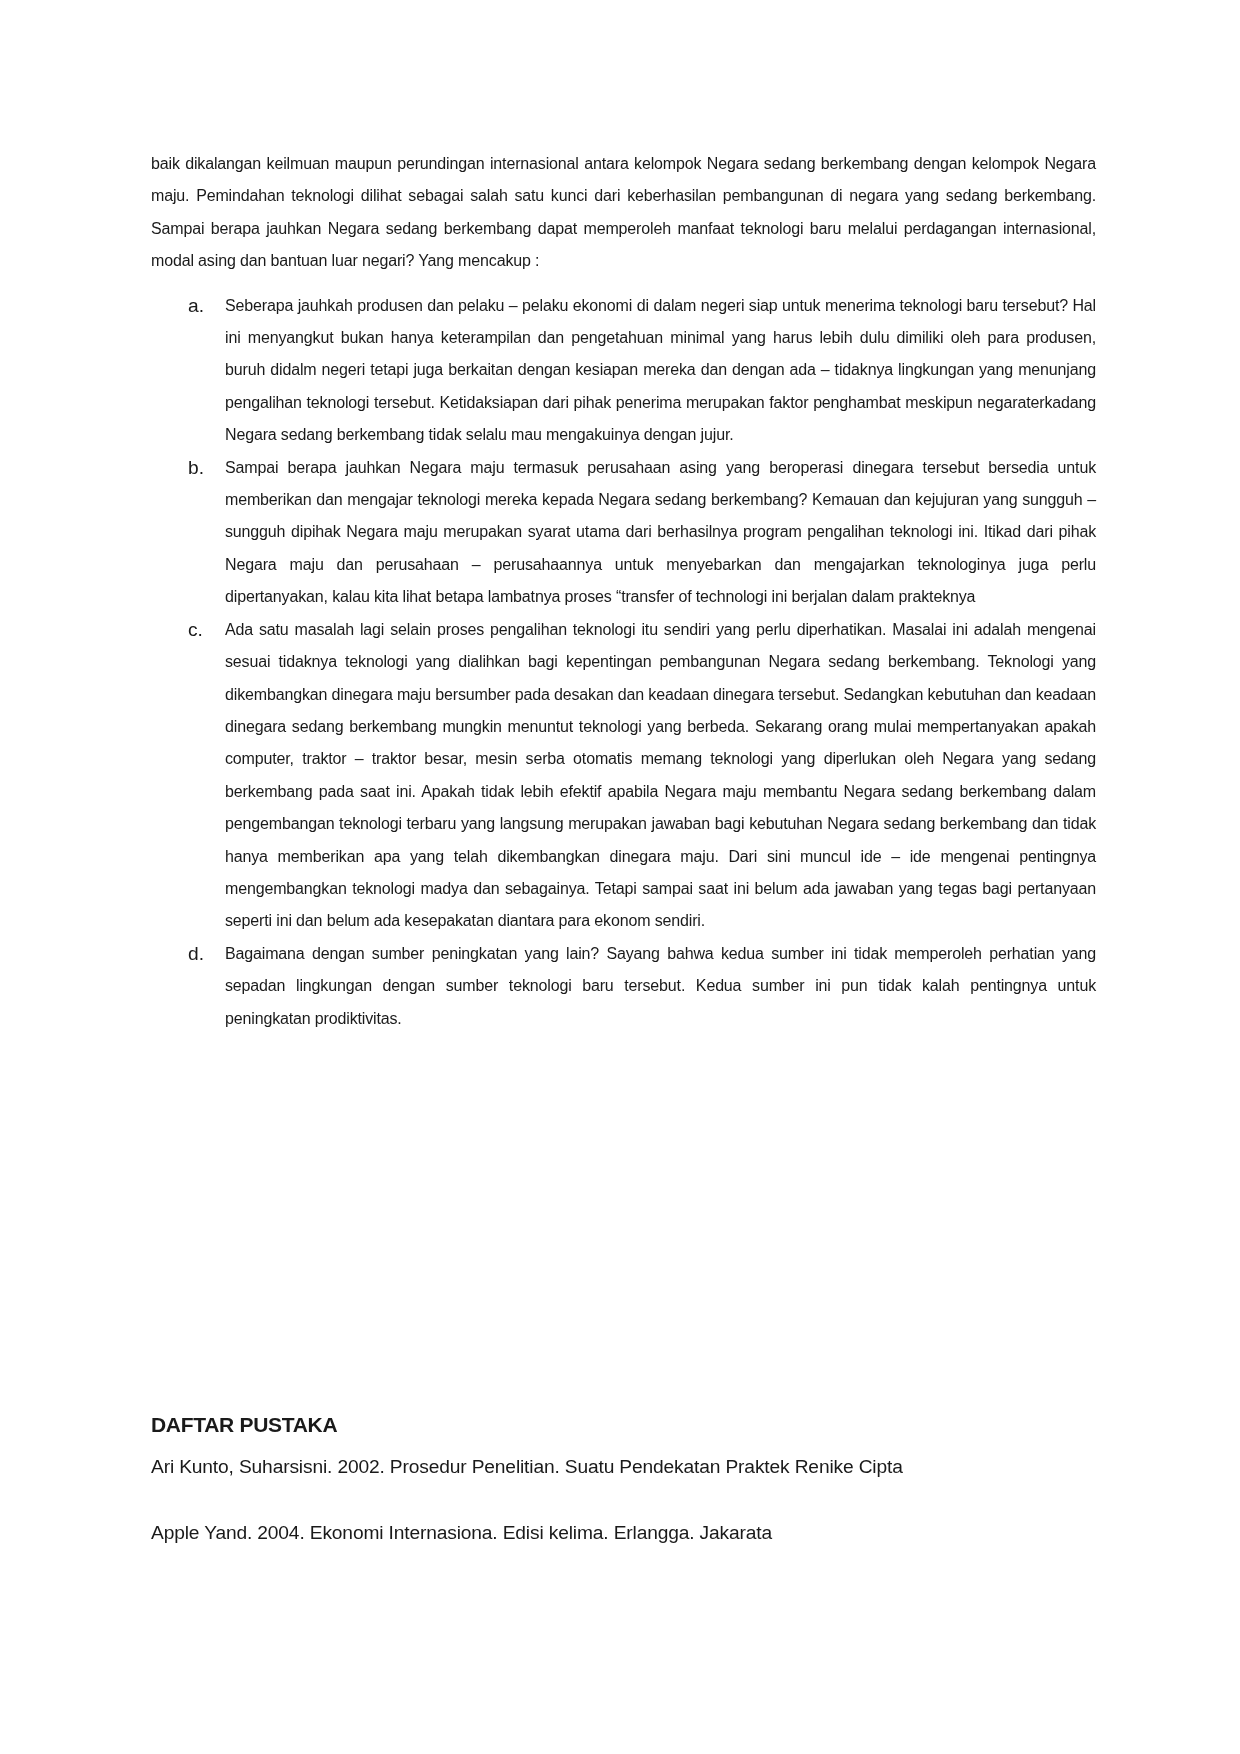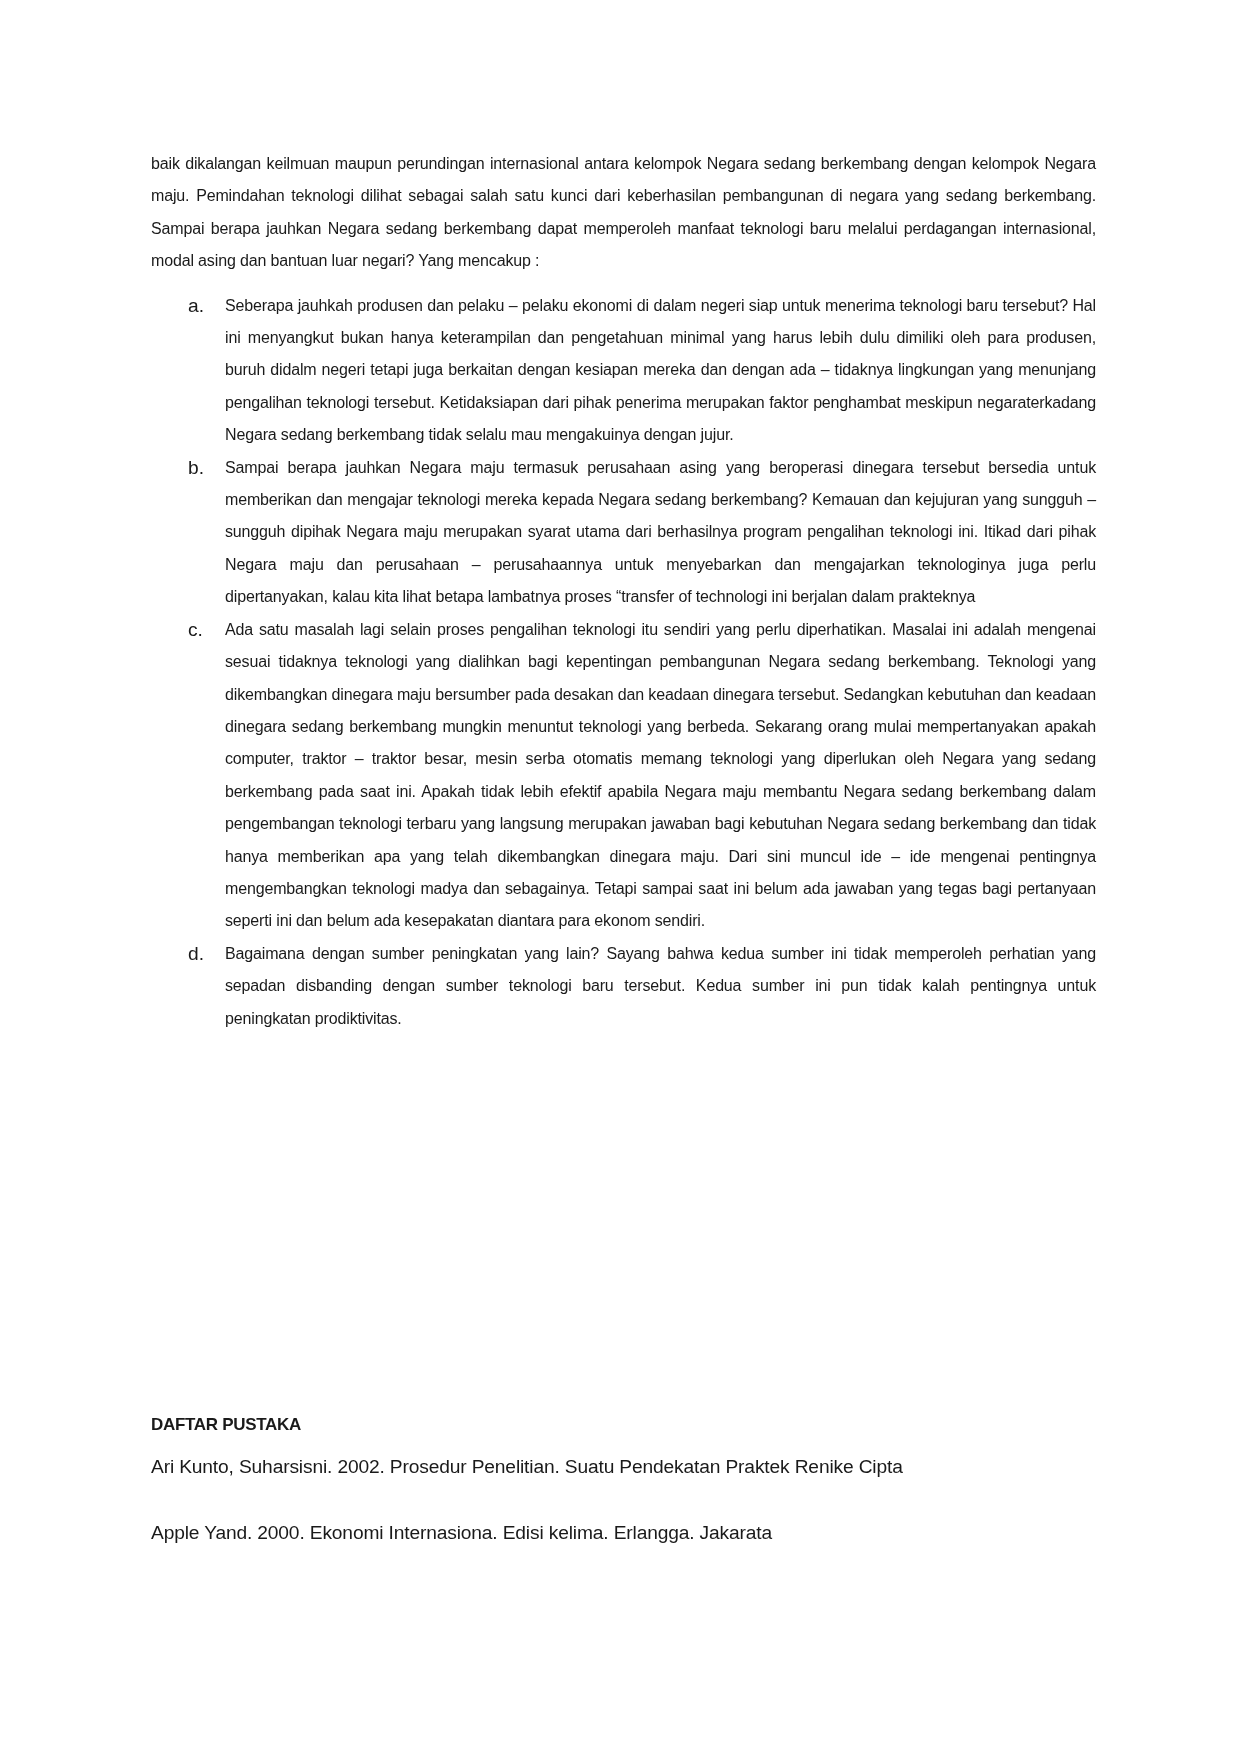--- a/index.html
+++ b/index.html
@@ -3,21 +3,21 @@
 <meta charset="utf-8">
 <style>
   html, body { margin: 0; padding: 0; background: #ffffff; }
   body { width: 1240px; height: 1754px; position: relative; overflow: hidden;
          font-family: "Liberation Sans", sans-serif; color: #1a1a1a; }
   .page { position: absolute; left: 151px; top: 148px; width: 945px; }
   .para { font-size: 16px; line-height: 32.4px; text-align: justify; margin: 0; letter-spacing: -0.15px; }
   .list { margin: 12px 0 0 0; padding: 0; list-style: none; }
   .li { position: relative; padding-left: 74px; }
   .marker { position: absolute; left: 37px; top: 0; font-size: 19.2px; line-height: 32.4px; }
-  .heading { position: absolute; left: 151px; top: 1410px; font-size: 17px; font-weight: bold; line-height: 30px; margin: 0; letter-spacing: -0.3px; }
+  .heading { position: absolute; left: 151px; top: 1410px; font-size: 21px; font-weight: bold; line-height: 30px; margin: 0; letter-spacing: -0.3px; }
   .ref { position: absolute; left: 151px; font-size: 19.2px; line-height: 30px; margin: 0; letter-spacing: -0.15px; }
   .ref1 { top: 1452px; }
   .ref2 { top: 1518px; }
 </style>
 </head>
 <body>
 
 <div class="page">
   <p class="para">baik dikalangan keilmuan maupun perundingan internasional antara kelompok Negara sedang berkembang dengan kelompok Negara maju. Pemindahan teknologi dilihat sebagai salah satu kunci dari keberhasilan pembangunan di negara yang sedang berkembang. Sampai berapa jauhkan Negara sedang berkembang dapat memperoleh manfaat teknologi baru melalui perdagangan internasional, modal asing dan bantuan luar negari? Yang mencakup :</p>
   <div class="list">
@@ -28,20 +28,20 @@
     <div class="li">
       <span class="marker">b.</span>
       <p class="para">Sampai berapa jauhkan Negara maju termasuk perusahaan asing yang beroperasi dinegara tersebut bersedia untuk memberikan dan mengajar teknologi mereka kepada Negara sedang berkembang? Kemauan dan kejujuran yang sungguh – sungguh dipihak Negara maju merupakan syarat utama dari berhasilnya program pengalihan teknologi ini. Itikad dari pihak Negara maju dan perusahaan – perusahaannya untuk menyebarkan dan mengajarkan teknologinya juga perlu dipertanyakan, kalau kita lihat betapa lambatnya proses “transfer of technologi ini berjalan dalam prakteknya</p>
     </div>
     <div class="li">
       <span class="marker">c.</span>
       <p class="para">Ada satu masalah lagi selain proses pengalihan teknologi itu sendiri yang perlu diperhatikan. Masalai ini adalah mengenai sesuai tidaknya teknologi yang dialihkan bagi kepentingan pembangunan Negara sedang berkembang. Teknologi yang dikembangkan dinegara maju bersumber pada desakan dan keadaan dinegara tersebut. Sedangkan kebutuhan dan keadaan dinegara sedang berkembang mungkin menuntut teknologi yang berbeda. Sekarang orang mulai mempertanyakan apakah computer, traktor – traktor besar, mesin serba otomatis memang teknologi yang diperlukan oleh Negara yang sedang berkembang pada saat ini. Apakah tidak lebih efektif apabila Negara maju membantu Negara sedang berkembang dalam pengembangan teknologi terbaru yang langsung merupakan jawaban bagi kebutuhan Negara sedang berkembang dan tidak hanya memberikan apa yang telah dikembangkan dinegara maju. Dari sini muncul ide – ide mengenai pentingnya mengembangkan teknologi madya dan sebagainya. Tetapi sampai saat ini belum ada jawaban yang tegas bagi pertanyaan seperti ini dan belum ada kesepakatan diantara para ekonom sendiri.</p>
     </div>
     <div class="li">
       <span class="marker">d.</span>
-      <p class="para">Bagaimana dengan sumber peningkatan yang lain? Sayang bahwa kedua sumber ini tidak memperoleh perhatian yang sepadan disbanding dengan sumber teknologi baru tersebut. Kedua sumber ini pun tidak kalah pentingnya untuk peningkatan prodiktivitas.</p>
+      <p class="para">Bagaimana dengan sumber peningkatan yang lain? Sayang bahwa kedua sumber ini tidak memperoleh perhatian yang sepadan lingkungan dengan sumber teknologi baru tersebut. Kedua sumber ini pun tidak kalah pentingnya untuk peningkatan prodiktivitas.</p>
     </div>
   </div>
 </div>
 
 <h2 class="heading">DAFTAR PUSTAKA</h2>
 <p class="ref ref1">Ari Kunto, Suharsisni. 2002. Prosedur Penelitian. Suatu Pendekatan Praktek Renike Cipta</p>
-<p class="ref ref2">Apple Yand. 2000. Ekonomi Internasiona. Edisi kelima. Erlangga. Jakarata</p>
+<p class="ref ref2">Apple Yand. 2004. Ekonomi Internasiona. Edisi kelima. Erlangga. Jakarata</p>
 
 </body></html>

